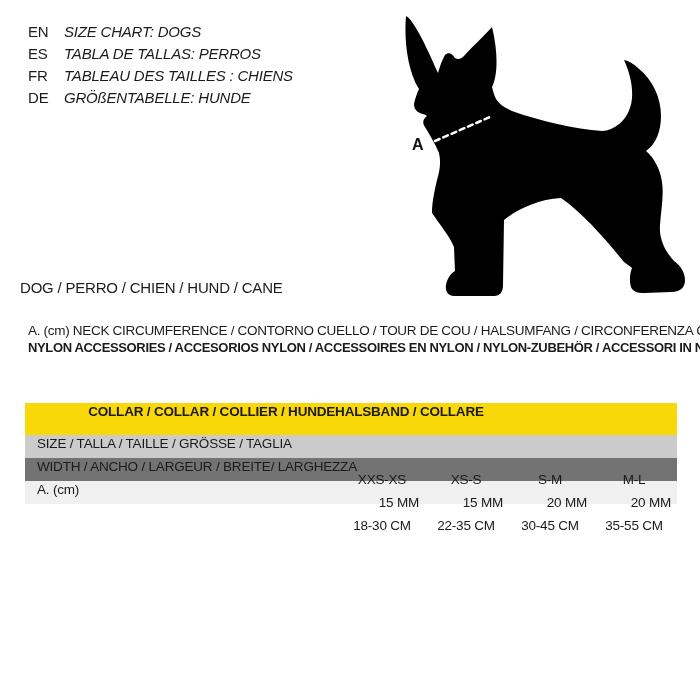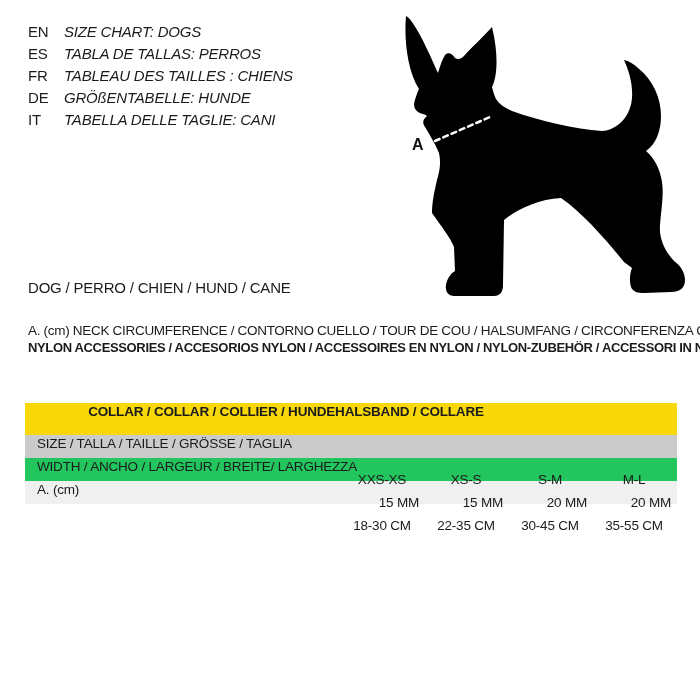--- a/index.html
+++ b/index.html
@@ -12,21 +12,21 @@
   
   .langs{position:absolute;left:28px;top:21px;}
   .lang-row{display:flex;line-height:22px;font-size:15px;letter-spacing:-0.2px;}
   .lang-code{width:36px;flex:0 0 36px;}
   .lang-title{white-space:nowrap;font-style:italic;}
 
   
   .dog-svg{position:absolute;left:0;top:0;}
 
   
-  .dog-caption{position:absolute;left:28px;top:279px;font-size:15px;letter-spacing:-0.2px;white-space:nowrap;}
+  .dog-caption{position:absolute;left:20px;top:279px;font-size:15px;letter-spacing:-0.2px;white-space:nowrap;}
 
   
   .note-measure{position:absolute;left:28px;top:323px;font-size:13.5px;letter-spacing:-0.3px;white-space:nowrap;}
   .note-material{position:absolute;left:28px;top:340px;font-size:13px;font-weight:bold;letter-spacing:-0.35px;white-space:nowrap;}
 
   
   .size-table{position:absolute;left:25px;top:403px;width:652px;font-size:13.5px;}
   .t-header{
     height:32px;line-height:18px;font-weight:bold;text-align:center;
     padding-right:130px;letter-spacing:-0.2px;
@@ -47,24 +47,20 @@
     <span class="lang-code">ES</span>
     <span class="lang-title">TABLA DE TALLAS: PERROS</span>
   </div>
   <div class="lang-row">
     <span class="lang-code">FR</span>
     <span class="lang-title">TABLEAU DES TAILLES : CHIENS</span>
   </div>
   <div class="lang-row">
     <span class="lang-code">DE</span>
     <span class="lang-title">GRÖßENTABELLE: HUNDE</span>
-  </div>
-  <div class="lang-row">
-    <span class="lang-code">IT</span>
-    <span class="lang-title">TABELLA DELLE TAGLIE: CANI</span>
   </div>
 </div>
 
 <svg class="dog-svg" width="700" height="700" viewBox="0 0 700 700" aria-hidden="true">
   <path fill="#000000" d="
     M 406 16
     C 404 38 407 70 419 89
     C 417 93 415 99 414 104
     C 414 107 415 110 418 112
     C 421 114 425 114 427 116
@@ -118,21 +114,21 @@
 
 <div class="size-table">
   <div class="t-header" style="background:#F8D808;">COLLAR / COLLAR / COLLIER / HUNDEHALSBAND / COLLARE</div>
   <div class="t-row" style="background:#CBCBCB;">
     <div class="t-label">SIZE / TALLA / TAILLE / GRÖSSE / TAGLIA</div>
     <div class="t-cell">XXS-XS</div>
     <div class="t-cell">XS-S</div>
     <div class="t-cell">S-M</div>
     <div class="t-cell">M-L</div>
   </div>
-  <div class="t-row" style="background:#22c55e;">
+  <div class="t-row" style="background:#737373;">
     <div class="t-label">WIDTH / ANCHO / LARGEUR / BREITE/ LARGHEZZA</div>
     <div class="t-cell">15 MM</div>
     <div class="t-cell">15 MM</div>
     <div class="t-cell">20 MM</div>
     <div class="t-cell">20 MM</div>
   </div>
   <div class="t-row" style="background:#F0F0F0;">
     <div class="t-label">A. (cm)</div>
     <div class="t-cell">18-30 CM</div>
     <div class="t-cell">22-35 CM</div>

